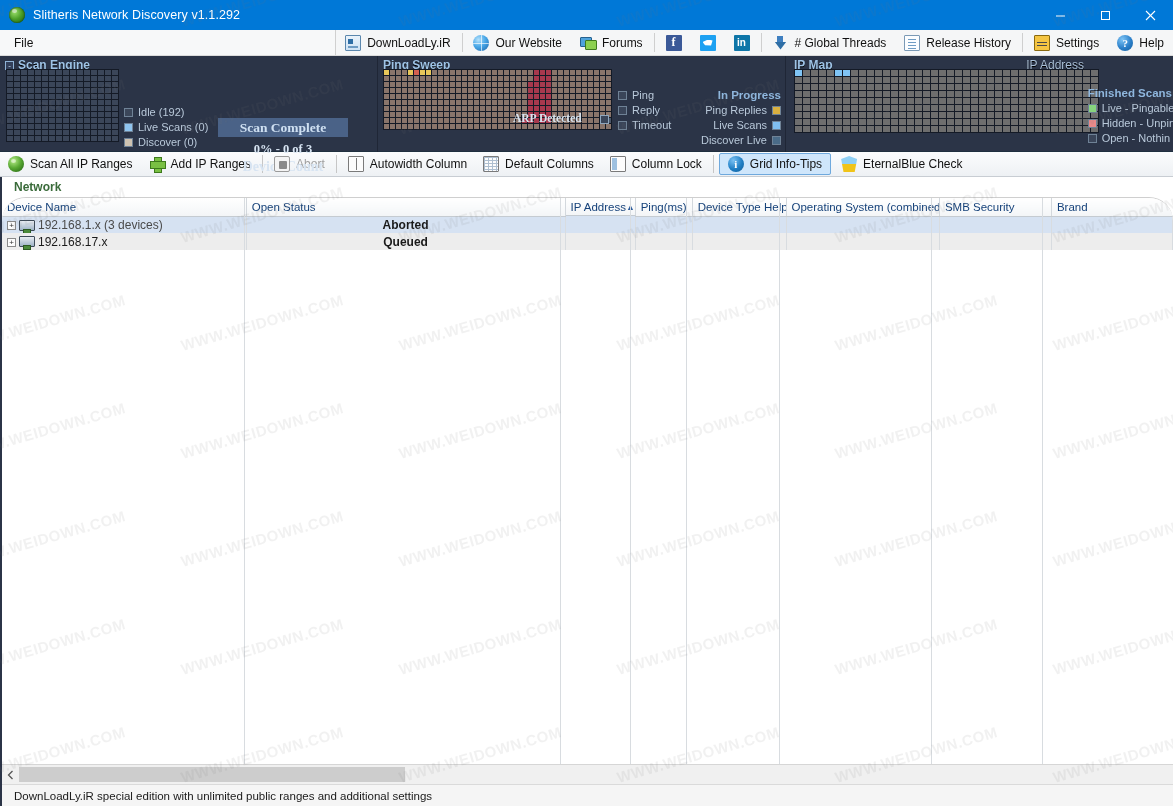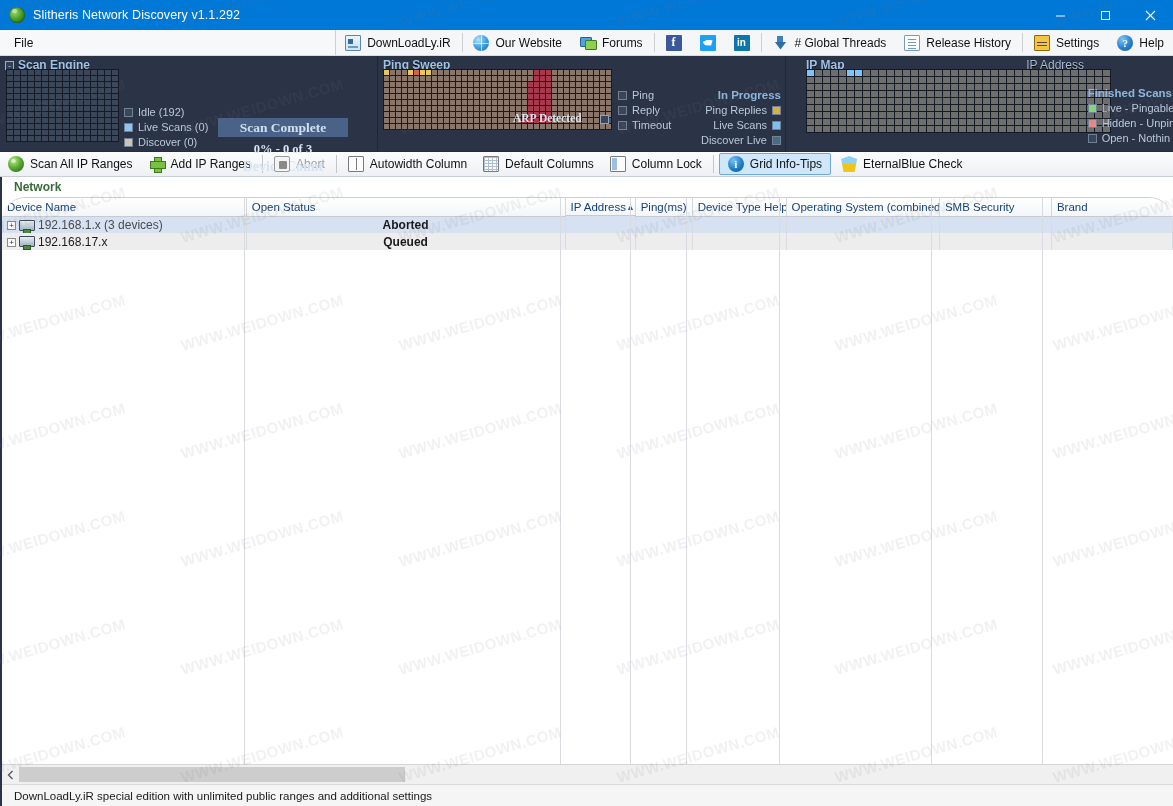--- a/index.html
+++ b/index.html
@@ -179,21 +179,21 @@
     flex: 0 0 96px;
     height: 96px;
     background: #2b3447;
     display: flex;
     position: relative;
     border-bottom: 1px solid #203040;
   }
   .panel { position: relative; height: 96px; }
   .p-scan   { width: 378px; border-right: 1px solid #1f2636; }
   .p-ping   { width: 408px; border-right: 1px solid #1f2636; }
-  .p-ipmap  { flex: 1; margin-left: 12px; }
+  .p-ipmap  { flex: 1; }
 
   .p-title {
     position: absolute;
     color: #9ec3e6;
     font-size: 12px;
     font-weight: bold;
     top: 2px;
     white-space: nowrap;
     text-shadow: 0 1px 0 #000;
   }

